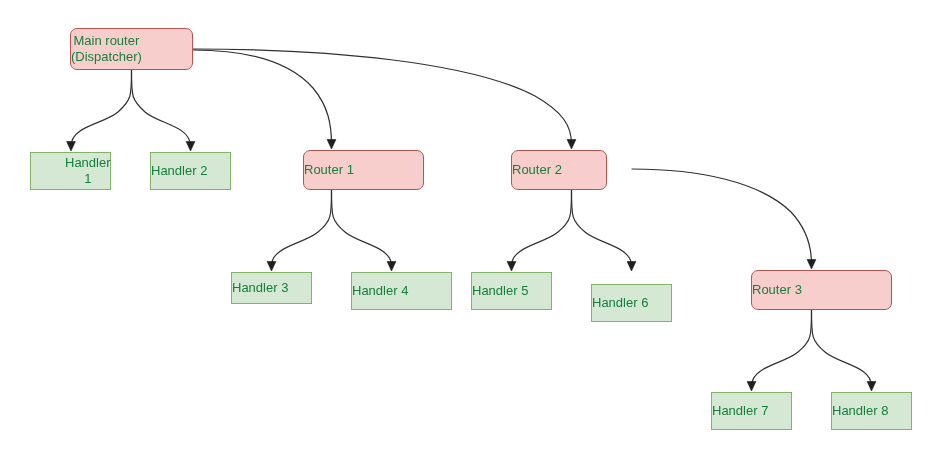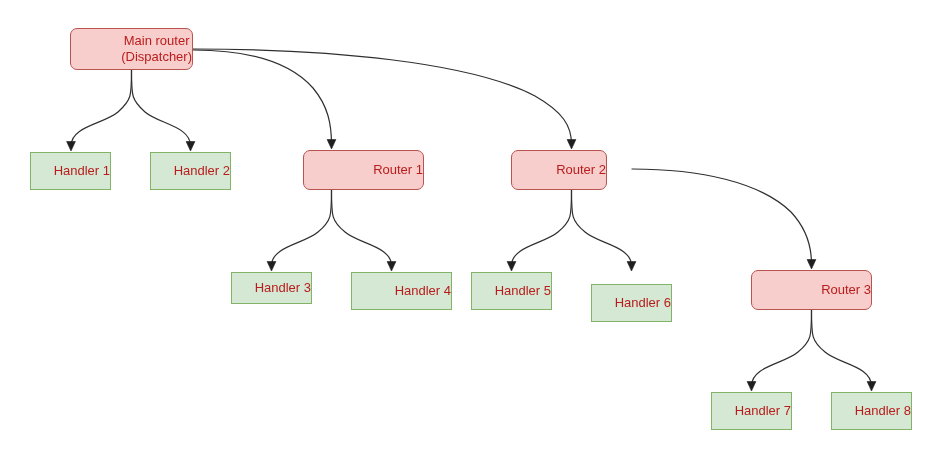--- a/index.html
+++ b/index.html
@@ -23,25 +23,25 @@
     top: 0;
     width: 941px;
     height: 461px;
     pointer-events: none;
   }
   .node {
     position: absolute;
     box-sizing: border-box;
     display: flex;
     align-items: center;
-    justify-content: flex-end;
+    justify-content: flex-start;
     text-align: center;
     font-size: 13px;
     line-height: 1.22;
-    color: #b91c1c;
+    color: #15803d;
     white-space: pre-line;
     z-index: 2;
   }
   .node.router {
     background: #f8cecc;
     border: 1px solid #b85450;
     border-radius: 7px;
   }
   .node.handler {
     background: #d5e8d4;
@@ -108,25 +108,25 @@
         <path d="M 751.5 391 L 747.1 381.5 L 755.9 381.5 Z" class="arrow-head"></path>
       </g>
       <g>
         <path class="edge-path" d="M 811.5 310 C 811.5 336 811.5 341 825 352 C 839 364 871.5 366 871.5 386"></path>
         <path d="M 871.5 391 L 867.1 381.5 L 875.9 381.5 Z" class="arrow-head"></path>
       </g>
     </svg>
   <div id="node-layer">
       <div class="node router" style="left: 70px; top: 28px; width: 123px; height: 42px;"><span>Main router
 (Dispatcher)</span></div>
-      <div class="node handler" style="left: 30px; top: 152px; width: 81px; height: 38px;"><span>Handler 1</span></div>
+      <div class="node handler" style="left: 30px; top: 152px; width: 81px; height: 38px; padding-left: 34px;"><span>Handler 1</span></div>
       <div class="node handler" style="left: 150px; top: 152px; width: 81px; height: 38px;"><span>Handler 2</span></div>
       <div class="node router" style="left: 271px; top: 150px; width: 121px; height: 40px; margin-left: 32px;"><span>Router 1</span></div>
       <div class="node router" style="left: 511px; top: 150px; width: 96px; height: 40px;"><span>Router 2</span></div>
       <div class="node handler" style="left: 231px; top: 272px; width: 81px; height: 32px;"><span>Handler 3</span></div>
       <div class="node handler" style="left: 351px; top: 272px; width: 101px; height: 38px;"><span>Handler 4</span></div>
       <div class="node handler" style="left: 471px; top: 272px; width: 81px; height: 38px;"><span>Handler 5</span></div>
       <div class="node handler" style="left: 591px; top: 284px; width: 81px; height: 38px;"><span>Handler 6</span></div>
-      <div class="node router" style="left: 751px; top: 270px; width: 121px; height: 40px;"><span>Router 3</span></div>
+      <div class="node router" style="left: 751px; top: 270px; width: 141px; height: 40px;"><span>Router 3</span></div>
       <div class="node handler" style="left: 711px; top: 392px; width: 81px; height: 38px;"><span>Handler 7</span></div>
       <div class="node handler" style="left: 831px; top: 392px; width: 81px; height: 38px;"><span>Handler 8</span></div>
     </div>
 </div>
 
 </body></html>

